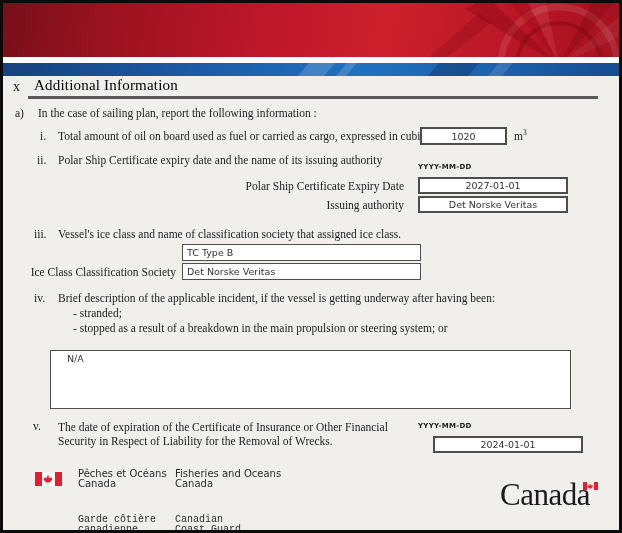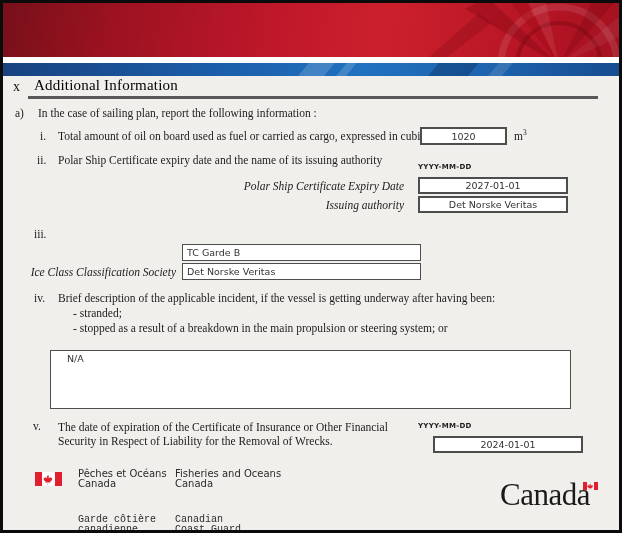--- a/index.html
+++ b/index.html
@@ -43,21 +43,21 @@
     position:absolute; background:#ffffff; border:2px solid #4d4d4d;
     font-family:"DejaVu Sans", sans-serif; font-size:9.5px; color:#333;
     display:flex; align-items:center; justify-content:center; overflow:hidden;
   }
   .field.left { justify-content:flex-start; padding-left:4px; }
   .field.thin { border-width:1.5px; }
   .datefmt {
     position:absolute; font-family:"DejaVu Sans", sans-serif; font-size:7px; font-weight:bold;
     color:#1a1a1a; width:149px; text-align:left; letter-spacing:0.3px;
   }
-  .rlabel { text-align:right;font-style:italic; }
+  .rlabel { text-align:right; }
   .bigbox {
     position:absolute; left:47px; top:347px; width:521px; height:59px;
     background:#fff; border:1.5px solid #4d4d4d;
     font-family:"DejaVu Sans", sans-serif; font-size:9.5px; color:#333;
     padding:2px 16px; line-height:12px;
   }
   .unit { position:absolute; left:511px; top:125px; font-size:11.5px; color:#1c1c1c; }
   .unit sup { font-size:7.5px; }
 
   
@@ -119,21 +119,22 @@
 
   <div class="t" style="left:34px; top:151px;">ii.</div>
   <div class="t" style="left:55px; top:151px;">Polar Ship Certificate expiry date and the name of its issuing authority</div>
   <div class="datefmt" style="left:415px; top:160px;">YYYY-MM-DD</div>
   <div class="t rlabel" style="left:95px; top:177px; width:306px;">Polar Ship Certificate Expiry Date</div>
   <div class="field" style="left:415px; top:174px; width:150px; height:17px;">2027-01-01</div>
   <div class="t rlabel" style="left:95px; top:196px; width:306px;">Issuing authority</div>
   <div class="field" style="left:415px; top:193px; width:150px; height:17px;">Det Norske Veritas</div>
 
   <div class="t" style="left:31px; top:225px;">iii.</div>
-  <div class="field left thin" style="left:179px; top:241px; width:239px; height:17px;">TC Garde B</div>
+  <div class="t" style="left:55px; top:225px;">Vessel's ice class and name of classification society that assigned ice class.</div>
+  <div class="field left thin" style="left:179px; top:241px; width:239px; height:17px;">TC Type B</div>
   <div class="t rlabel" style="left:0px; top:263px; width:173px;">Ice Class Classification Society</div>
   <div class="field left thin" style="left:179px; top:260px; width:239px; height:17px;">Det Norske Veritas</div>
 
   <div class="t" style="left:31px; top:289px;">iv.</div>
   <div class="t" style="left:55px; top:289px;">Brief description of the applicable incident, if the vessel is getting underway after having been:</div>
   <div class="t" style="left:70px; top:304px;">- stranded;</div>
   <div class="t" style="left:70px; top:319px;">- stopped as a result of a breakdown in the main propulsion or steering system; or</div>
   <div class="t" style="left:70px; top:348px;">- involved in a collision.</div>
   <div class="bigbox">N/A</div>
 

